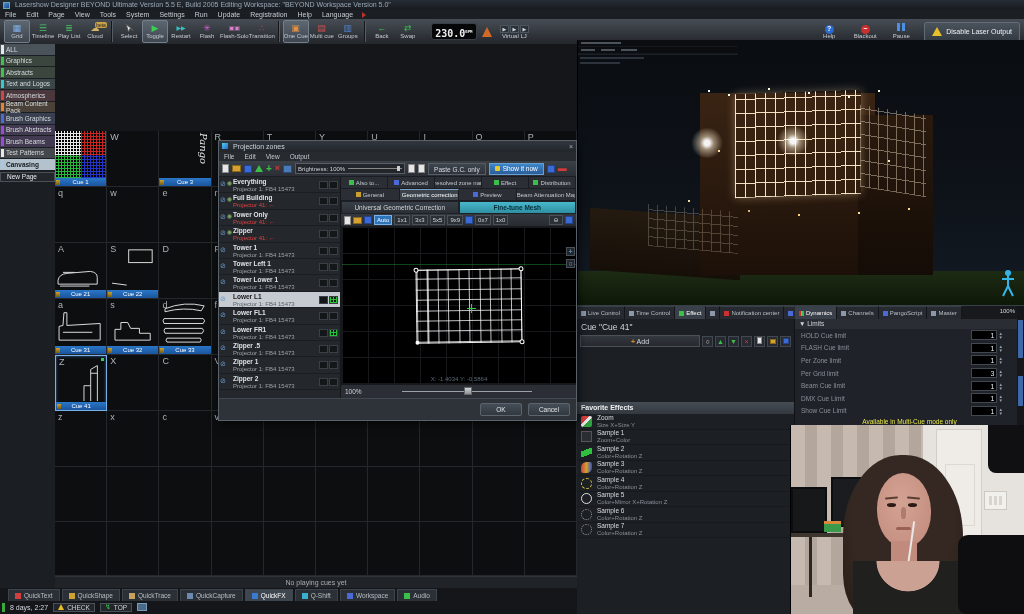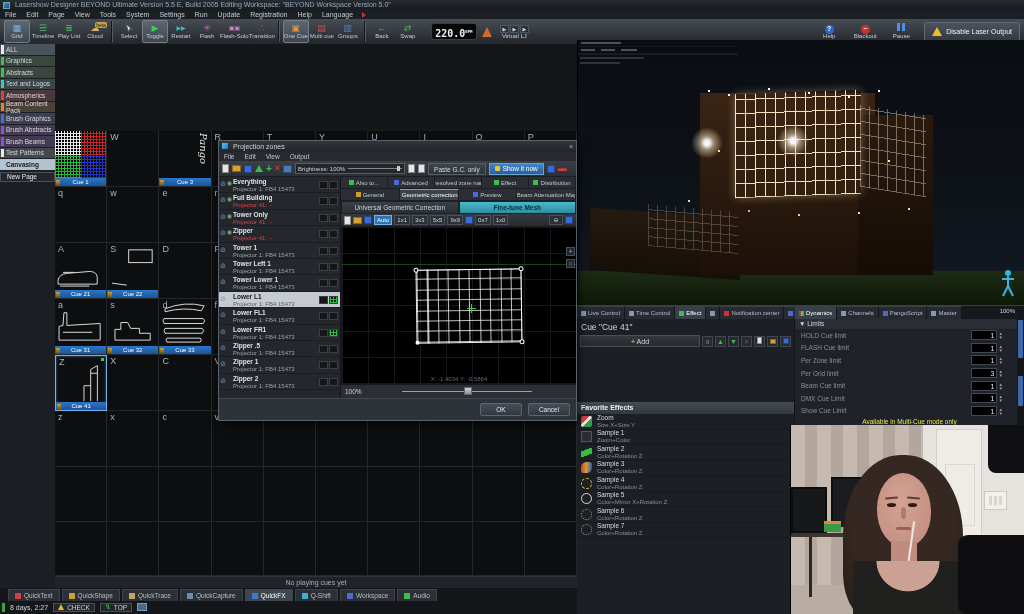--- a/index.html
+++ b/index.html
@@ -295,21 +295,21 @@
         <span class="tbtn">
           <span class="ticon" style="color: rgb(58, 192, 80);">←</span>
           <span class="tlabel">Back</span>
         </span>
         <span class="tbtn">
           <span class="ticon" style="color: rgb(58, 192, 80);">⇄</span>
           <span class="tlabel">Swap</span>
         </span>
       </span>
     <span id="bpmbox">
-      <span id="bpm"><span>220.0</span><sup>BPM</sup></span>
+      <span id="bpm"><span>230.0</span><sup>BPM</sup></span>
       <span class="metronome"></span>
     </span>
     <span id="vlj">
       <span class="vljrow">
         <span class="vbtn">▶</span>
         <span class="vbtn">▶</span>
         <span class="vbtn">▶</span>
       </span>
       <span class="tlabel">Virtual LJ</span>
     </span>

